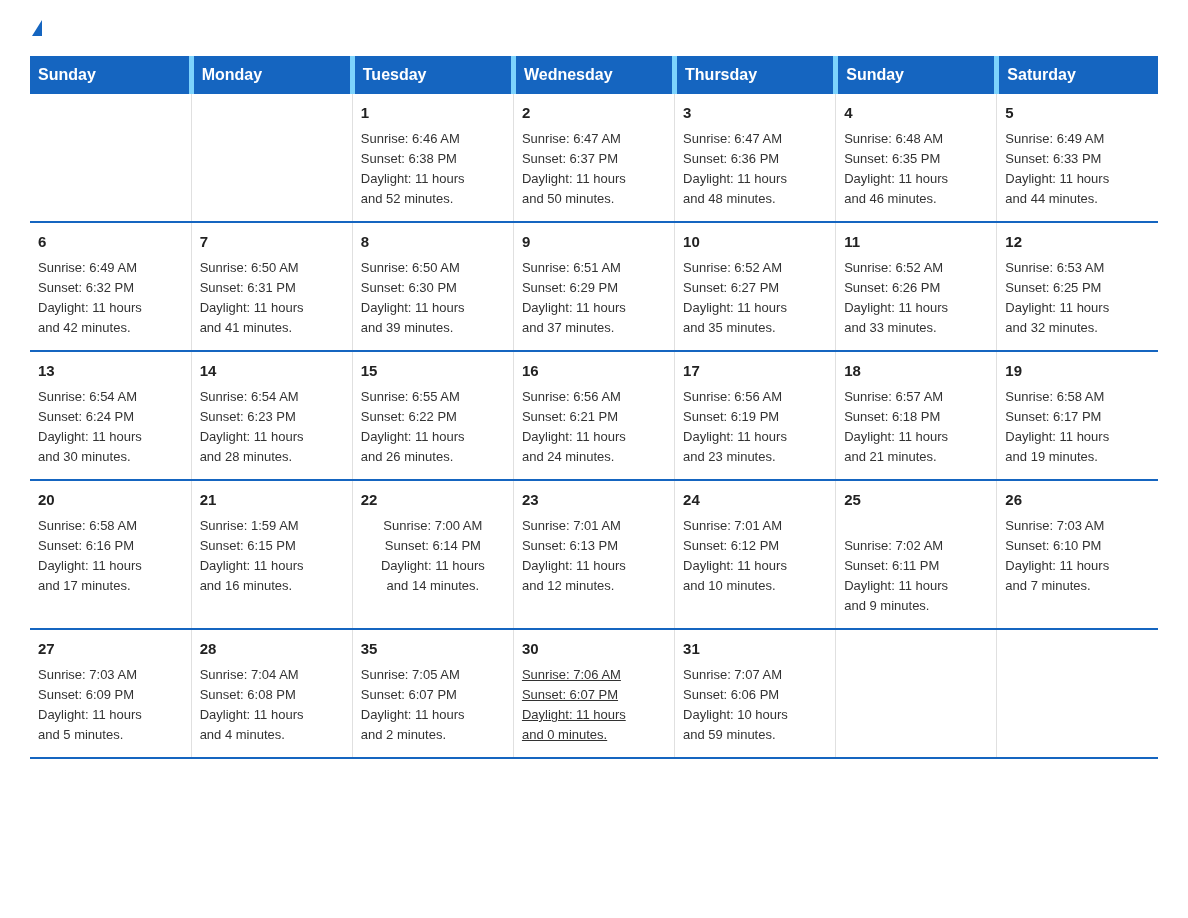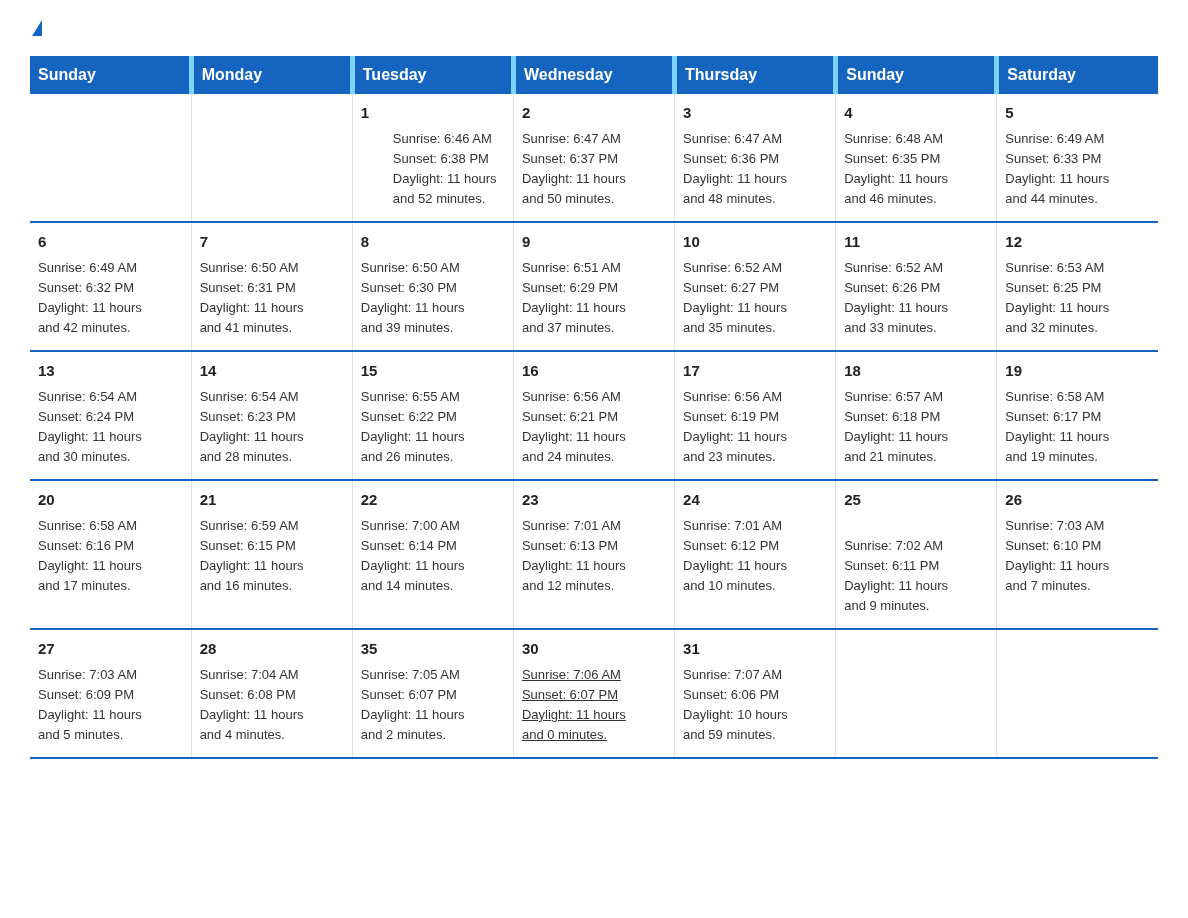--- a/index.html
+++ b/index.html
@@ -142,21 +142,21 @@
         <th>Sunday</th>
         <th>Saturday</th>
       </tr>
   </thead>
   <tbody id="calendar-body">
   <tr>
         <td class="empty-cell"></td>
         <td class="empty-cell"></td>
         <td>
           <span class="day-number">1</span>
-          <div class="day-info" style="white-space: pre-line; margin-left: 32px;">Sunrise: 6:46 AM
+          <div class="day-info" style="white-space: pre-line;">Sunrise: 6:46 AM
 Sunset: 6:38 PM
 Daylight: 11 hours
 and 52 minutes.</div>
         </td>
         <td>
           <span class="day-number">2</span>
           <div class="day-info" style="white-space: pre-line;">Sunrise: 6:47 AM
 Sunset: 6:37 PM
 Daylight: 11 hours
 and 50 minutes.</div>
@@ -288,28 +288,28 @@
       <tr>
         <td>
           <span class="day-number">20</span>
           <div class="day-info" style="white-space: pre-line;">Sunrise: 6:58 AM
 Sunset: 6:16 PM
 Daylight: 11 hours
 and 17 minutes.</div>
         </td>
         <td>
           <span class="day-number">21</span>
-          <div class="day-info" style="white-space: pre-line;">Sunrise: 6:59 AM
+          <div class="day-info" style="white-space: pre-line;">Sunrise: 1:59 AM
 Sunset: 6:15 PM
 Daylight: 11 hours
 and 16 minutes.</div>
         </td>
         <td>
           <span class="day-number">22</span>
-          <div class="day-info" style="white-space: pre-line;">Sunrise: 7:00 AM
+          <div class="day-info" style="white-space: pre-line; text-align: center;">Sunrise: 7:00 AM
 Sunset: 6:14 PM
 Daylight: 11 hours
 and 14 minutes.</div>
         </td>
         <td>
           <span class="day-number">23</span>
           <div class="day-info" style="white-space: pre-line;">Sunrise: 7:01 AM
 Sunset: 6:13 PM
 Daylight: 11 hours
 and 12 minutes.</div>

